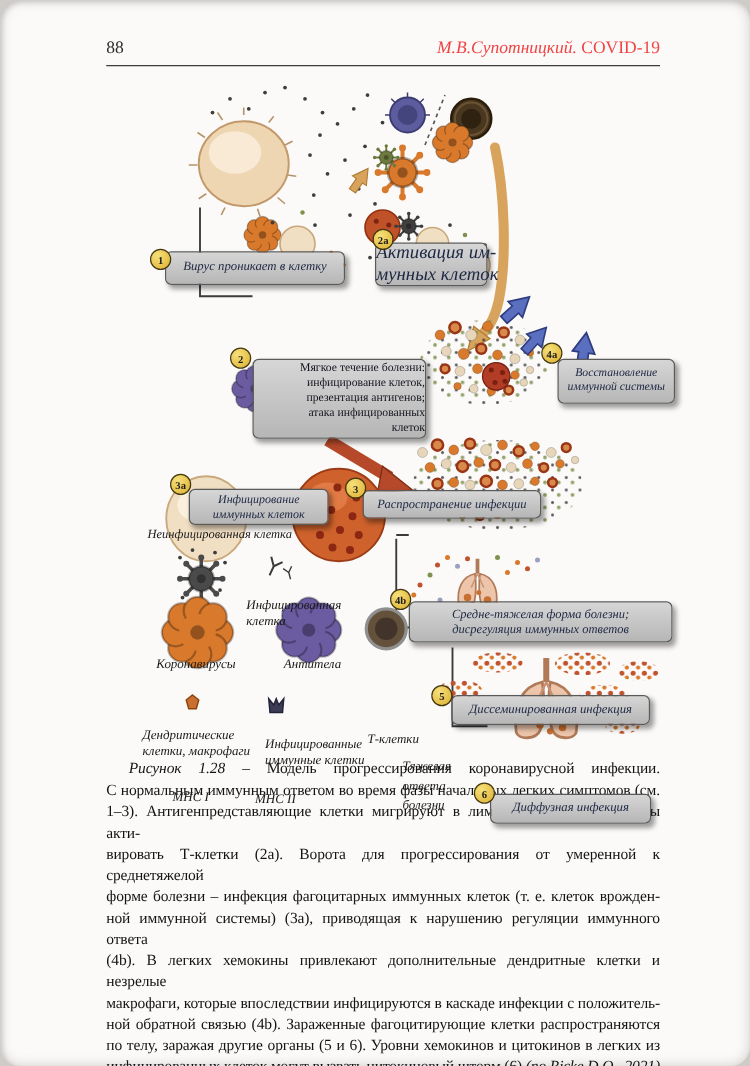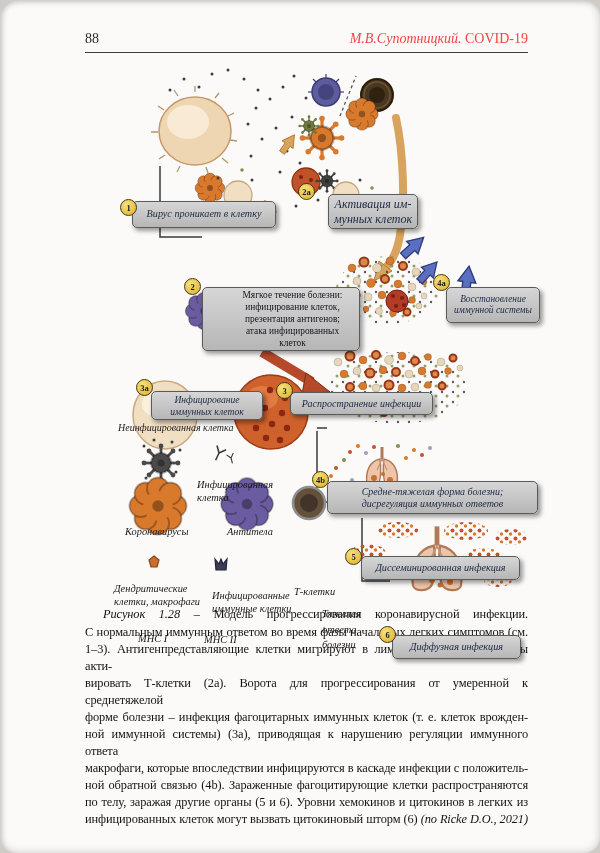--- a/index.html
+++ b/index.html
@@ -12,21 +12,21 @@
   .runtitle .auth{font-style:italic;}
   .hrule{position:absolute;left:85px;top:52px;width:443px;height:1.4px;background:#3c3c3c;}
   
   .diagram{position:absolute;left:0;top:60px;width:600px;height:545px;}
   svg.art{position:absolute;left:0;top:0;}
   .box{position:absolute;background:linear-gradient(#d6d6d6,#b6b6b6);border:1.4px solid #5a5a5a;
        border-radius:5px;box-shadow:2.5px 3px 4px rgba(0,0,0,.38);color:#1d2742;
        font-style:italic;text-align:center;display:flex;flex-direction:column;justify-content:center;
        line-height:1.18;font-size:10px;z-index:3;}
   .box span{display:block;white-space:nowrap;}
-  .box.plain{font-style:normal;text-align:center;padding-left:23px;color:#15151f;font-size:9.4px;line-height:1.28;}
+  .box.plain{font-style:normal;text-align:right;padding-left:4px;color:#15151f;font-size:9.4px;line-height:1.28;}
   .badge{position:absolute;width:15px;height:15px;border-radius:50%;
          background:radial-gradient(circle at 35% 30%,#f6e07a,#ddb02f);border:1.3px solid #44380f;
          color:#1c1c1c;font-size:8.5px;font-weight:bold;display:flex;align-items:center;justify-content:center;
          z-index:6;}
   .lbl{position:absolute;font-style:italic;font-size:10.4px;color:#181818;line-height:1.22;z-index:4;}
   .lbl span{display:block;white-space:nowrap;font-family:Liberation Serif, serif;}
   
   .textblock{position:absolute;left:85px;top:604px;width:443px;font-size:12.4px;
              letter-spacing:-0.1px;color:#141414;}
   .capline{line-height:20px;text-align:justify;text-align-last:justify;text-indent:18px;}
@@ -437,21 +437,21 @@
     <div class="badge" style="left:345px;top:488px">
         <span>5</span>
       </div>
     <div class="badge" style="left:379px;top:566px">
         <span>6</span>
       </div>
 
     <div class="box" style="left:132px;top:141px;width:142px;height:25px;font-size:10.2px">
       <span>Вирус проникает в клетку</span>
     </div>
-    <div class="box" style="left:328px;top:134px;width:88px;height:33px;font-size:12px">
+    <div class="box" style="left:300px;top:134px;width:88px;height:33px;font-size:15px">
       <span>Активация им-</span>
       <span>мунных клеток</span>
     </div>
     <div class="box plain" style="left:202px;top:227px;width:133px;height:62px">
       <span>Мягкое течение болезни:</span>
       <span>инфицирование клеток,</span>
       <span>презентация антигенов;</span>
       <span>атака инфицированных</span>
       <span>клеток</span>
     </div>
@@ -514,19 +514,20 @@
     </div>
   </div>
 
   <div class="textblock">
     <div class="capline"><i>Рисунок 1.28</i><span> – </span><span>Модель прогрессирования коронавирусной инфекции.</span></div>
     <div class="bline">С нормальным иммунным ответом во время фазы начальных легких симптомов (см.</div>
     <div class="bline">1–3). Антигенпредставляющие клетки мигрируют в лимфатические узлы, чтобы акти-</div>
     <div class="bline">вировать Т-клетки (2а). Ворота для прогрессирования от умеренной к среднетяжелой</div>
     <div class="bline">форме болезни – инфекция фагоцитарных иммунных клеток (т. е. клеток врожден-</div>
     <div class="bline">ной иммунной системы) (3а), приводящая к нарушению регуляции иммунного ответа</div>
+    <div class="bline">(4b). В легких хемокины привлекают дополнительные дендритные клетки и незрелые</div>
     <div class="bline">макрофаги, которые впоследствии инфицируются в каскаде инфекции с положитель-</div>
     <div class="bline">ной обратной связью (4b). Зараженные фагоцитирующие клетки распространяются</div>
     <div class="bline">по телу, заражая другие органы (5 и 6). Уровни хемокинов и цитокинов в легких из</div>
     <div class="bline"><span>инфицированных клеток могут вызвать цитокиновый шторм (6) </span><i>(по Ricke D.O., 2021)</i></div>
   </div>
 
 </div>
 
 </body></html>

